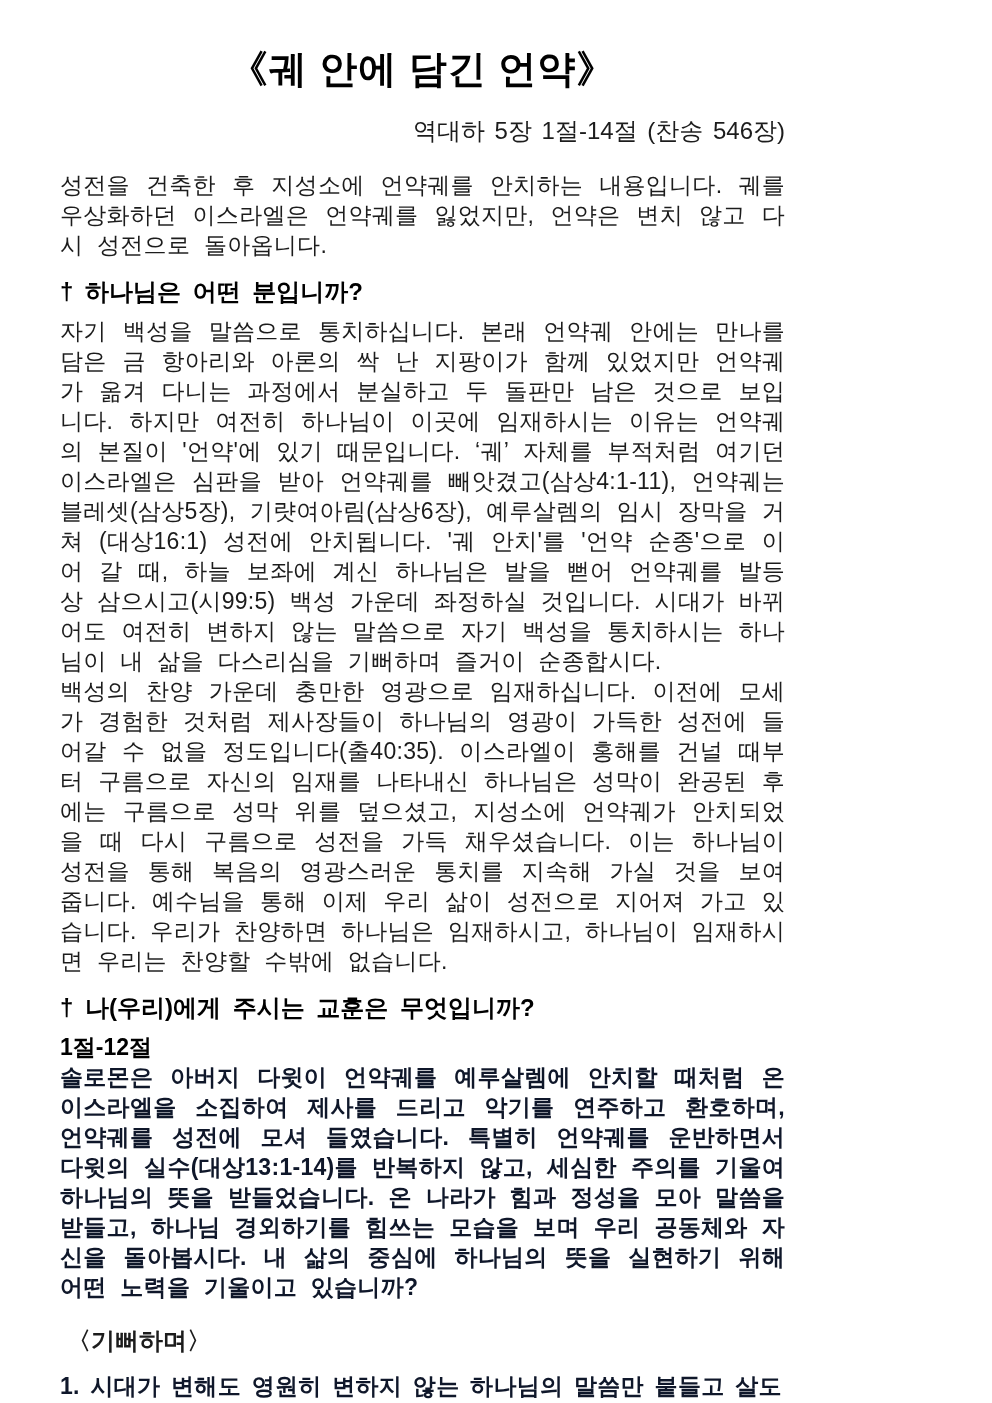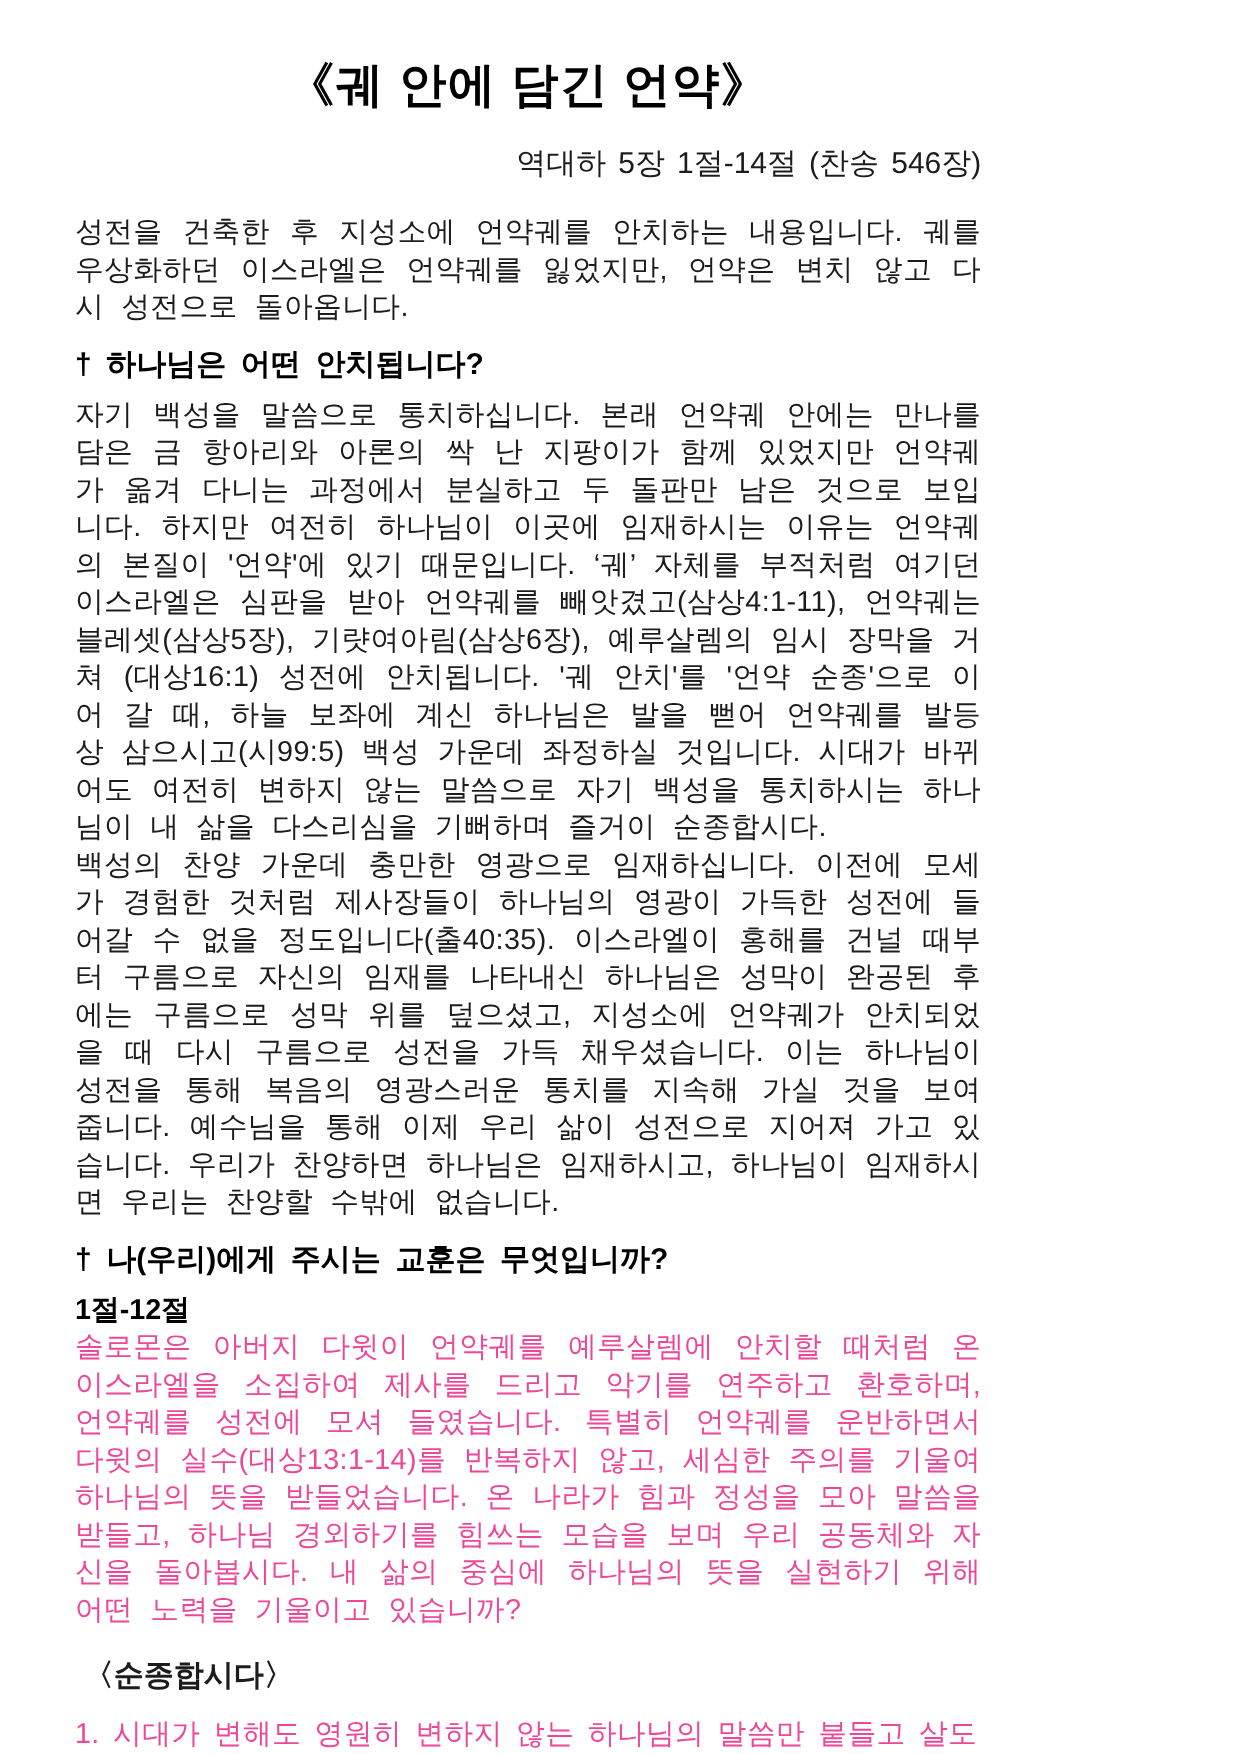--- a/index.html
+++ b/index.html
@@ -53,21 +53,21 @@
     margin: 17px 0 9px 0;
     word-spacing: 5px;
   }
   .verse-label {
     font-size: 23px;
     line-height: 30px;
     font-weight: 700;
     color: #000000;
     margin: 4px 0 0 0;
   }
-  .para.muted, .prayer-item { color: #ec4899; }
+  .para.muted, .prayer-item { color: #0f172a; font-weight: bold; }
   .prayer-heading {
     font-size: 24px;
     line-height: 30px;
     font-weight: 700;
     color: #1c1c1c;
     margin: 24px 0 12px 0;
     padding-left: 7px;
   }
   .prayer-item {
     font-size: 23px;
@@ -81,33 +81,33 @@
 
 <div class="page">
 
   <h1 class="doc-title">《궤 안에 담긴 언약》</h1>
 
   <div class="scripture-ref">역대하 5장 1절-14절 (찬송 546장)</div>
 
   <p class="para intro">성전을 건축한 후 지성소에 언약궤를 안치하는 내용입니다. 궤를 우상화하던 이스라엘은 언약궤를 잃었지만, 언약은 변치 않고 다시 성전으로 돌아옵니다.</p>
 
   <div>
-    <div class="section-heading">† 하나님은 어떤 안치됩니다?</div>
+    <div class="section-heading">† 하나님은 어떤 분입니까?</div>
 
     <p class="para">자기 백성을 말씀으로 통치하십니다. 본래 언약궤 안에는 만나를 담은 금 항아리와 아론의 싹 난 지팡이가 함께 있었지만 언약궤가 옮겨 다니는 과정에서 분실하고 두 돌판만 남은 것으로 보입니다. 하지만 여전히 하나님이 이곳에 임재하시는 이유는 언약궤의 본질이 '언약'에 있기 때문입니다. ‘궤’ 자체를 부적처럼 여기던 이스라엘은 심판을 받아 언약궤를 빼앗겼고(삼상4:1-11), 언약궤는 블레셋(삼상5장), 기럇여아림(삼상6장), 예루살렘의 임시 장막을 거쳐 (대상16:1) 성전에 안치됩니다. '궤 안치'를 '언약 순종'으로 이어 갈 때, 하늘 보좌에 계신 하나님은 발을 뻗어 언약궤를 발등상 삼으시고(시99:5) 백성 가운데 좌정하실 것입니다. 시대가 바뀌어도 여전히 변하지 않는 말씀으로 자기 백성을 통치하시는 하나님이 내 삶을 다스리심을 기뻐하며 즐거이 순종합시다.</p>
 
     <p class="para">백성의 찬양 가운데 충만한 영광으로 임재하십니다. 이전에 모세가 경험한 것처럼 제사장들이 하나님의 영광이 가득한 성전에 들어갈 수 없을 정도입니다(출40:35). 이스라엘이 홍해를 건널 때부터 구름으로 자신의 임재를 나타내신 하나님은 성막이 완공된 후에는 구름으로 성막 위를 덮으셨고, 지성소에 언약궤가 안치되었을 때 다시 구름으로 성전을 가득 채우셨습니다. 이는 하나님이 성전을 통해 복음의 영광스러운 통치를 지속해 가실 것을 보여 줍니다. 예수님을 통해 이제 우리 삶이 성전으로 지어져 가고 있습니다. 우리가 찬양하면 하나님은 임재하시고, 하나님이 임재하시면 우리는 찬양할 수밖에 없습니다.</p>
   </div>
 
   <div>
     <div class="section-heading">† 나(우리)에게 주시는 교훈은 무엇입니까?</div>
 
     <div class="verse-label">1절-12절</div>
     <p class="para muted">솔로몬은 아버지 다윗이 언약궤를 예루살렘에 안치할 때처럼 온 이스라엘을 소집하여 제사를 드리고 악기를 연주하고 환호하며, 언약궤를 성전에 모셔 들였습니다. 특별히 언약궤를 운반하면서 다윗의 실수(대상13:1-14)를 반복하지 않고, 세심한 주의를 기울여 하나님의 뜻을 받들었습니다. 온 나라가 힘과 정성을 모아 말씀을 받들고, 하나님 경외하기를 힘쓰는 모습을 보며 우리 공동체와 자신을 돌아봅시다. 내 삶의 중심에 하나님의 뜻을 실현하기 위해 어떤 노력을 기울이고 있습니까?</p>
   </div>
 
   <div>
-    <div class="prayer-heading">〈순종합시다〉</div>
+    <div class="prayer-heading">〈기뻐하며〉</div>
     <div class="prayer-item">1. 시대가 변해도 영원히 변하지 않는 하나님의 말씀만 붙들고 살도록.</div>
     <div class="prayer-item">2. 우리 공동체를 통해 복음의 영광이 나타나도록.</div>
   </div>
 
 </div>
 
 </body></html>

